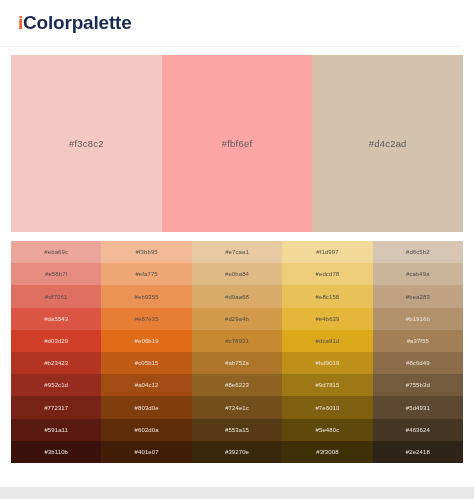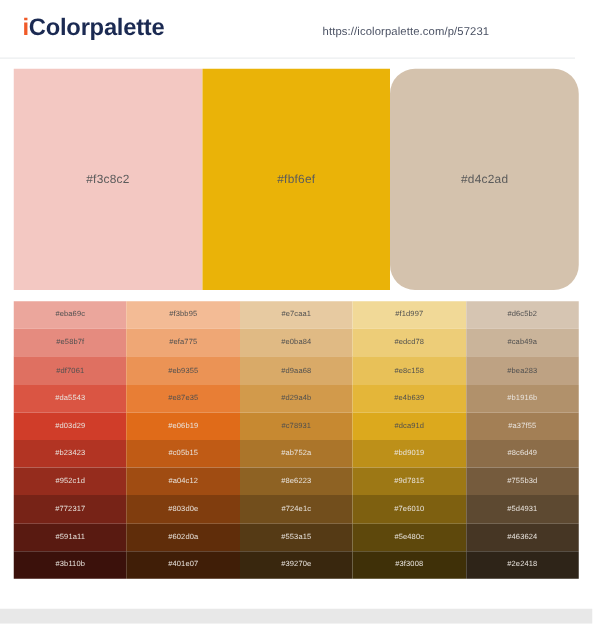--- a/index.html
+++ b/index.html
@@ -126,31 +126,30 @@
 </style>
 </head>
 <body>
 
 <div id="page">
 
   <div class="header">
     <div class="brand">
       <span class="brand-i">i</span><span class="brand-rest">Colorpalette</span>
     </div>
-    <div class="site-url">https://icolorpalette.com/p/57231</div>
   </div>
 
   <div class="main-band">
       <div class="main-swatch" style="background: rgb(243, 200, 194);">
         <span class="hexlabel">#f3c8c2</span>
       </div>
-      <div class="main-swatch" style="background: #eab308;">
+      <div class="main-swatch" style="background: #fca5a5;">
         <span class="hexlabel">#fbf6ef</span>
       </div>
-      <div class="main-swatch" style="background: rgb(212, 194, 173); border-radius: 20px;">
+      <div class="main-swatch" style="background: rgb(212, 194, 173);">
         <span class="hexlabel">#d4c2ad</span>
       </div>
     </div>
 
   <div class="grid">
       <div class="grid-row">
         <div class="grid-cell" style="background: rgb(235, 166, 156);">
           <span class="hexlabel hex-dark">#eba69c</span>
         </div>
         <div class="grid-cell" style="background: rgb(243, 187, 149);">

